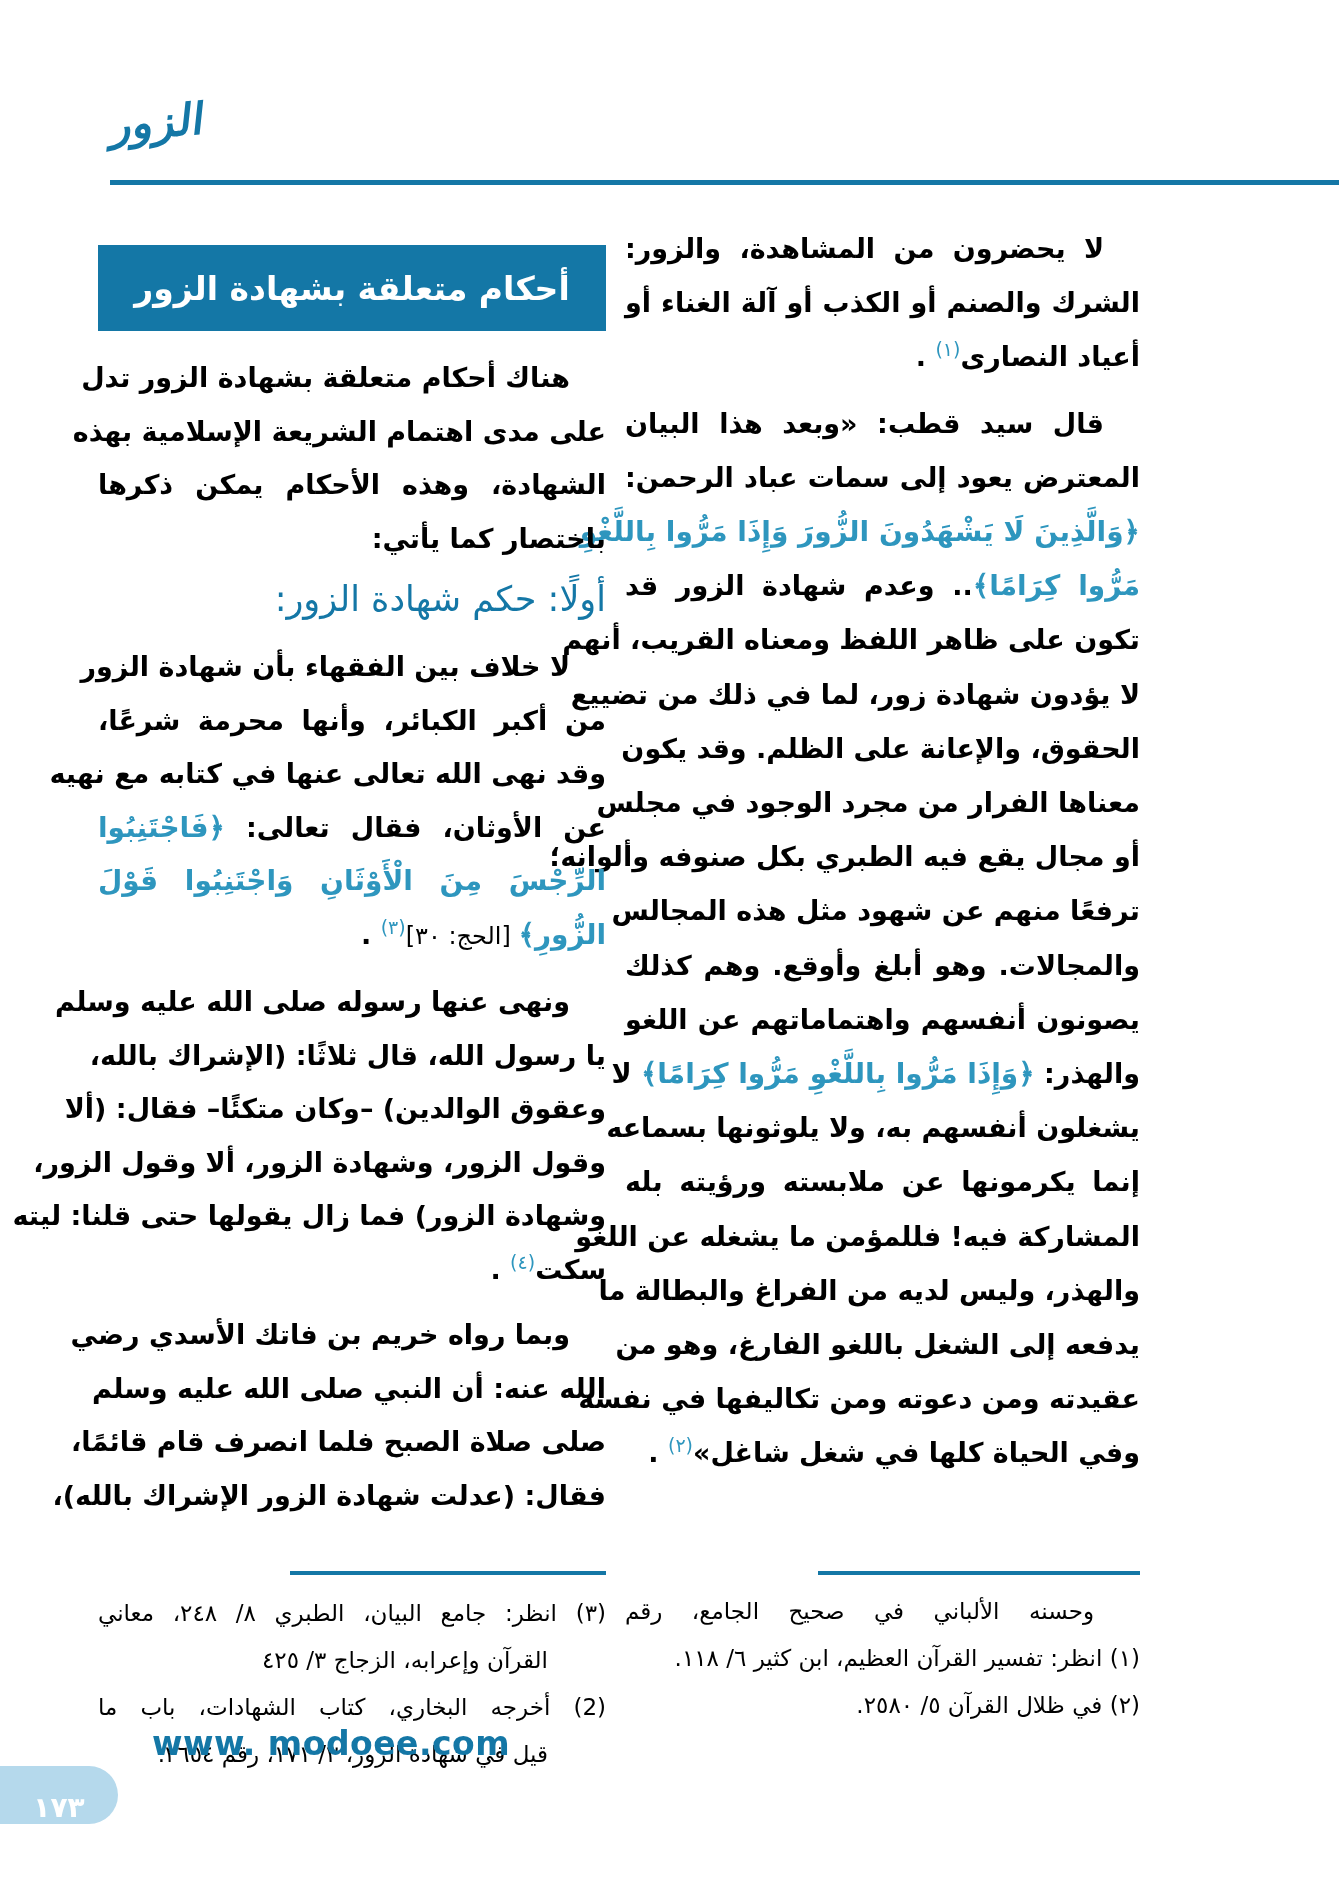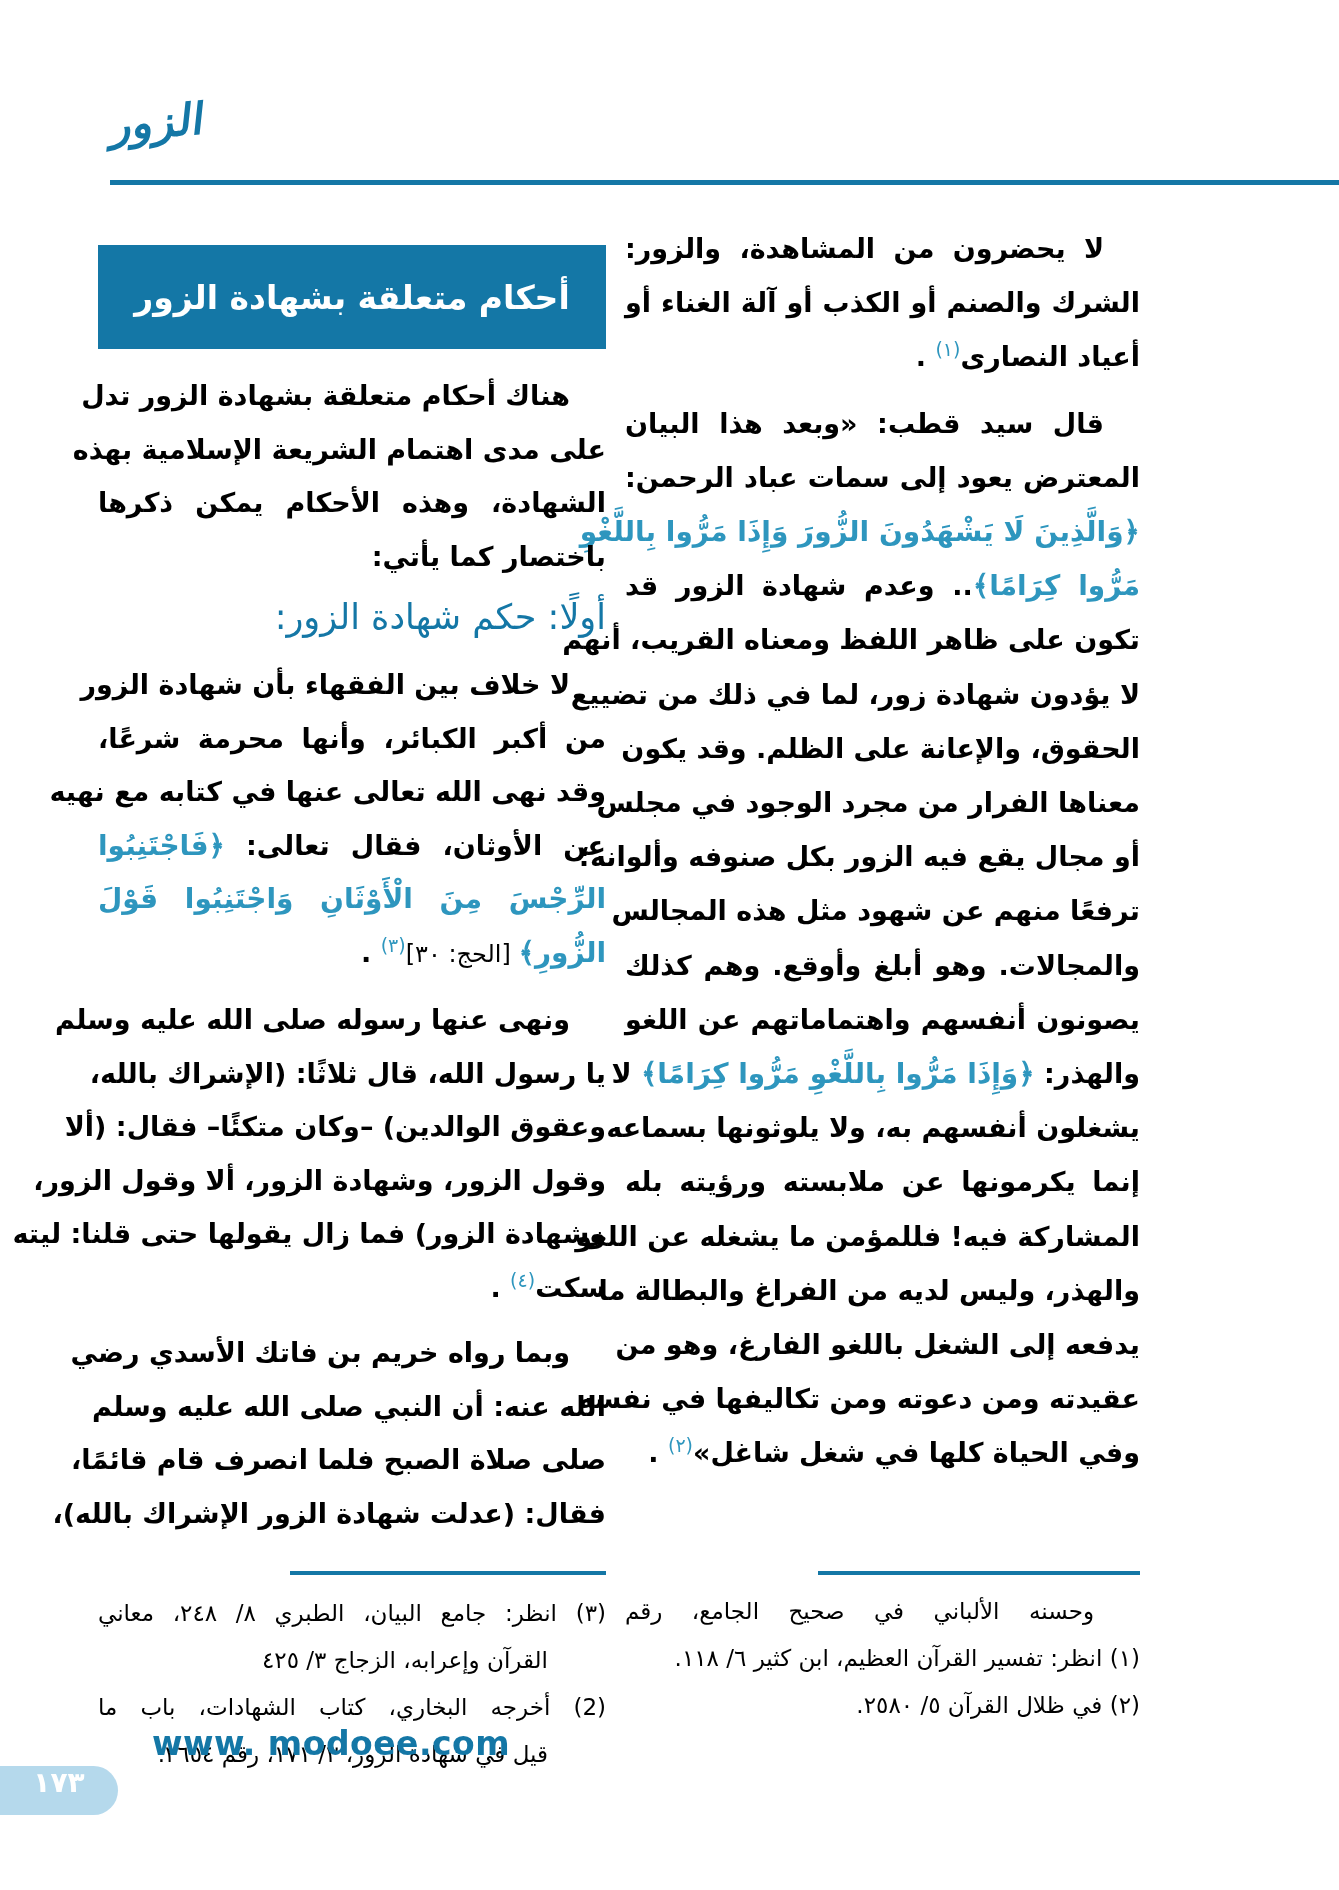--- a/index.html
+++ b/index.html
@@ -42,44 +42,44 @@
   .line.last{text-align-last:right;}
   .line.gap{margin-top:12px;}
   .line.h2{line-height:64px;margin:2px 0 6px;text-align-last:right;}
   span.t{color:#000;}
   span.h{color:var(--accent);font-size:35px;font-weight:400;}
   span.q{color:var(--quran);font-size:28px;font-weight:700;margin-top:30px;}
   span.r{color:var(--quran);font-size:19px;font-weight:400;vertical-align:super;line-height:0;}
   span.ref{color:#000;font-size:24px;font-weight:400;}
   
   .title-box{
-    width:508px;height:104px;background:var(--accent);
+    width:508px;height:86px;background:var(--accent);
     margin-bottom:20px;
     display:flex;align-items:center;justify-content:center;
   }
   .title-box span{
     color:#ffffff;font-size:33px;font-weight:bold;
   }
   
   .fn-rule{position:absolute;top:1571px;height:4px;background:var(--accent);}
   .fn-rule-right{right:199px;width:322px;}
   .fn-rule-left{left:290px;width:316px;}
   .fn{position:absolute;color:#000;}
   .fn-right{top:1588px;right:199px;width:515px;}
   .fn-left{top:1590px;left:98px;width:508px;}
   .fn .line{font-size:23px;font-weight:400;line-height:47px;}
   .fn .line.cont{padding-right:58px;text-align-last:right;}
   .fn .line.hang{padding-right:46px;}
   .fn .line.last{text-align-last:right;}
   
   .pill{
-    position:absolute;left:0;top:1766px;width:118px;height:49px;
+    position:absolute;left:0;top:1766px;width:118px;height:58px;
     background:var(--pill);
     border-radius:0 33px 33px 0;
-    display:flex;align-items:flex-start;justify-content:center;
+    display:flex;align-items:flex-end;justify-content:center;
   }
   .pill span{color:#ffffff;font-size:28px;font-weight:700;}
   .website{
     position:absolute;left:152px;top:1724px;
     direction:ltr;
     color:var(--accent);font-size:33px;font-weight:700;
     letter-spacing:0.5px;
   }
 </style>
 </head>
@@ -95,21 +95,21 @@
       <div class="line"><span class="t">الشرك والصنم أو الكذب أو آلة الغناء أو</span></div>
       <div class="line last"><span class="t">أعياد النصارى</span><span class="r">(١)</span><span class="t"> .</span></div>
       <div class="line first gap"><span class="t">قال سيد قطب: «وبعد هذا البيان</span></div>
       <div class="line"><span class="t">المعترض يعود إلى سمات عباد الرحمن:</span></div>
       <div class="line"><span class="q">﴿وَالَّذِينَ لَا يَشْهَدُونَ الزُّورَ وَإِذَا مَرُّوا بِاللَّغْوِ</span></div>
       <div class="line"><span class="q">مَرُّوا كِرَامًا﴾</span><span class="t">.. وعدم شهادة الزور قد</span></div>
       <div class="line"><span class="t">تكون على ظاهر اللفظ ومعناه القريب، أنهم</span></div>
       <div class="line"><span class="t">لا يؤدون شهادة زور، لما في ذلك من تضييع</span></div>
       <div class="line"><span class="t">الحقوق، والإعانة على الظلم. وقد يكون</span></div>
       <div class="line"><span class="t">معناها الفرار من مجرد الوجود في مجلس</span></div>
-      <div class="line"><span class="t">أو مجال يقع فيه الزور بكل صنوفه وألوانه؛</span></div>
+      <div class="line"><span class="t">أو مجال يقع فيه الطبري بكل صنوفه وألوانه؛</span></div>
       <div class="line"><span class="t">ترفعًا منهم عن شهود مثل هذه المجالس</span></div>
       <div class="line"><span class="t">والمجالات. وهو أبلغ وأوقع. وهم كذلك</span></div>
       <div class="line"><span class="t">يصونون أنفسهم واهتماماتهم عن اللغو</span></div>
       <div class="line"><span class="t">والهذر: </span><span class="q">﴿وَإِذَا مَرُّوا بِاللَّغْوِ مَرُّوا كِرَامًا﴾</span><span class="t"> لا</span></div>
       <div class="line"><span class="t">يشغلون أنفسهم به، ولا يلوثونها بسماعه</span></div>
       <div class="line"><span class="t">إنما يكرمونها عن ملابسته ورؤيته بله</span></div>
       <div class="line"><span class="t">المشاركة فيه! فللمؤمن ما يشغله عن اللغو</span></div>
       <div class="line"><span class="t">والهذر، وليس لديه من الفراغ والبطالة ما</span></div>
       <div class="line"><span class="t">يدفعه إلى الشغل باللغو الفارغ، وهو من</span></div>
       <div class="line"><span class="t">عقيدته ومن دعوته ومن تكاليفها في نفسه</span></div>

